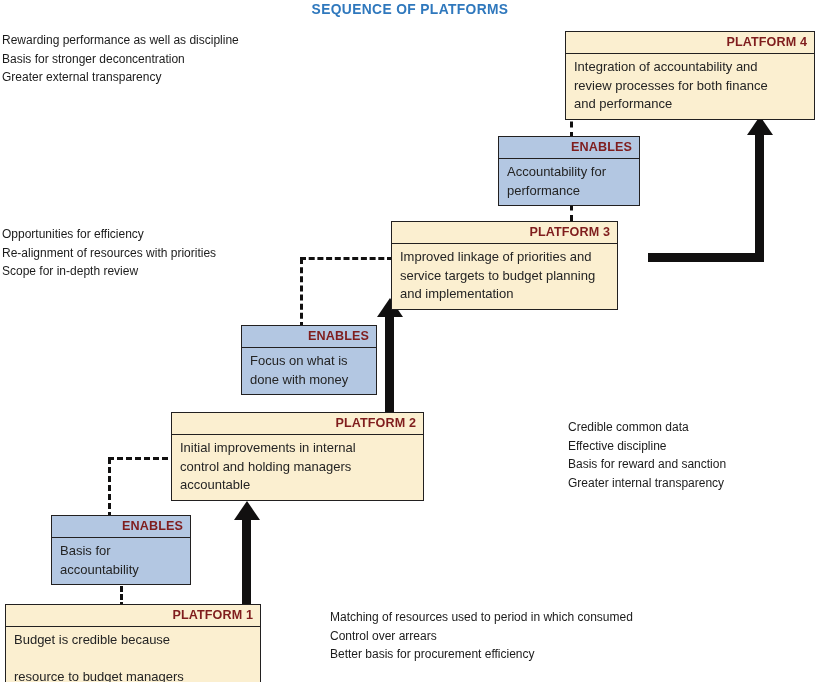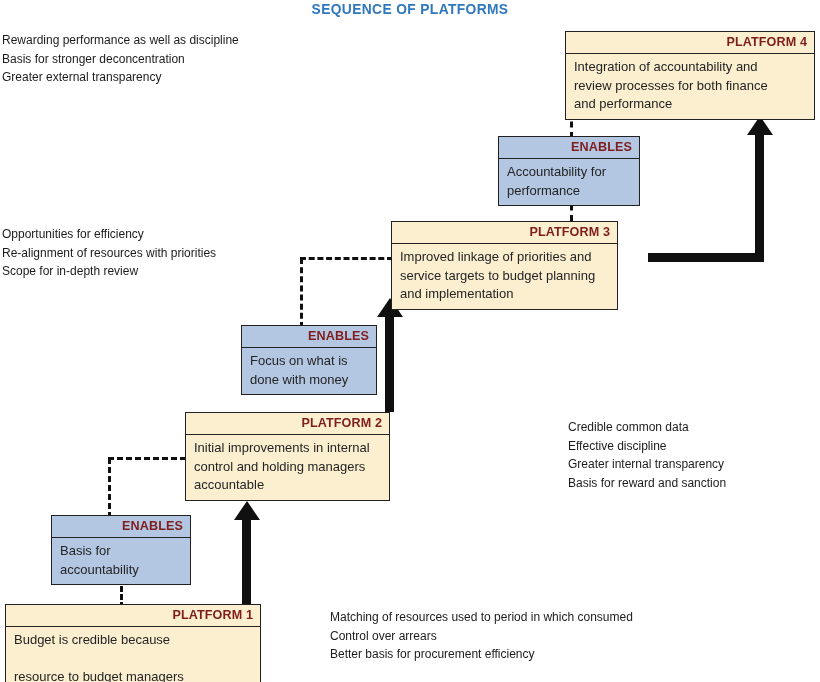--- a/index.html
+++ b/index.html
@@ -171,21 +171,21 @@
   </div>
 
   <div class="node enables" style="left:241px; top:325px; width:136px;">
     <div class="hdr">ENABLES</div>
     <div class="body">
       <span>Focus on what is</span><br>
       <span>done with money</span>
     </div>
   </div>
 
-  <div class="node platform" style="left:185px; top:412px; width:205px;">
+  <div class="node platform" style="left:171px; top:412px; width:253px;">
     <div class="hdr">PLATFORM 2</div>
     <div class="body">
       <span>Initial improvements in internal</span><br>
       <span>control and holding managers</span><br>
       <span>accountable</span>
     </div>
   </div>
 
   <div class="node enables" style="left:51px; top:515px; width:140px;">
     <div class="hdr">ENABLES</div>
@@ -213,22 +213,22 @@
   <div class="textblock" style="left:2px; top:225px;">
     <span class="line">Opportunities for efficiency</span>
     <span class="line">Re-alignment of resources with priorities</span>
     <span class="line">Scope for in-depth review</span>
   </div>
 
 
   <div class="textblock" style="left:568px; top:418px;">
     <span class="line">Credible common data</span>
     <span class="line">Effective discipline</span>
+    <span class="line">Basis for reward and sanction</span>
     <span class="line">Greater internal transparency</span>
-    <span class="line">Basis for reward and sanction</span>
   </div>
 
   <div class="textblock" style="left:330px; top:608px;">
     <span class="line">Matching of resources used to period in which consumed</span>
     <span class="line">Control over arrears</span>
     <span class="line">Better basis for procurement efficiency</span>
   </div>
 
 </div>
 

